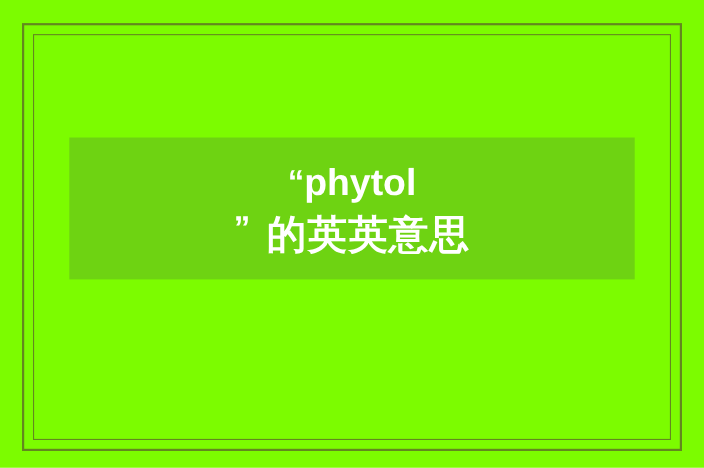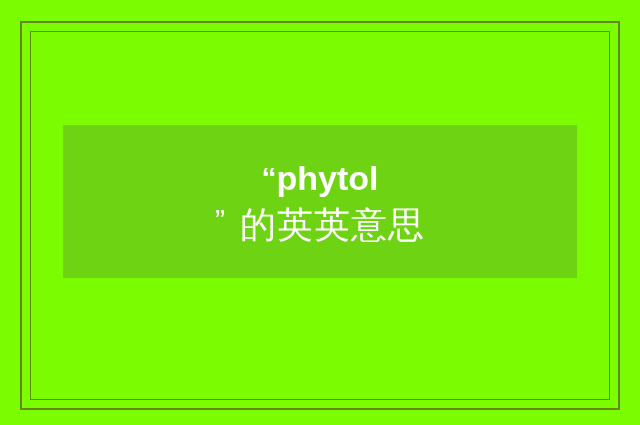--- a/index.html
+++ b/index.html
@@ -45,21 +45,21 @@
     box-sizing: border-box;
     pointer-events: none;
   }
 
   
   .content-panel {
     position: absolute;
     left: 63px;
     top: 125px;
     width: 514px;
-    height: 153px;
+    height: 129px;
     background: #6ED312;
     box-sizing: border-box;
     display: flex;
     flex-direction: column;
     align-items: center;
     justify-content: center;
   }
 
   .title-block {
     text-align: center;
@@ -73,21 +73,21 @@
     font-size: 34px;
     font-weight: bold;
     letter-spacing: 0px;
     white-space: nowrap;
     margin-bottom: 12px;
   }
 
   .title-line2 {
     display: block;
     font-size: 36px;
-    font-weight: normal;
+    font-weight: bold;
     letter-spacing: 1px;
     white-space: nowrap;
   }
 
   .quote-open {
     font-size: 30px;
     vertical-align: top;
     position: relative;
     top: 2px;
   }

